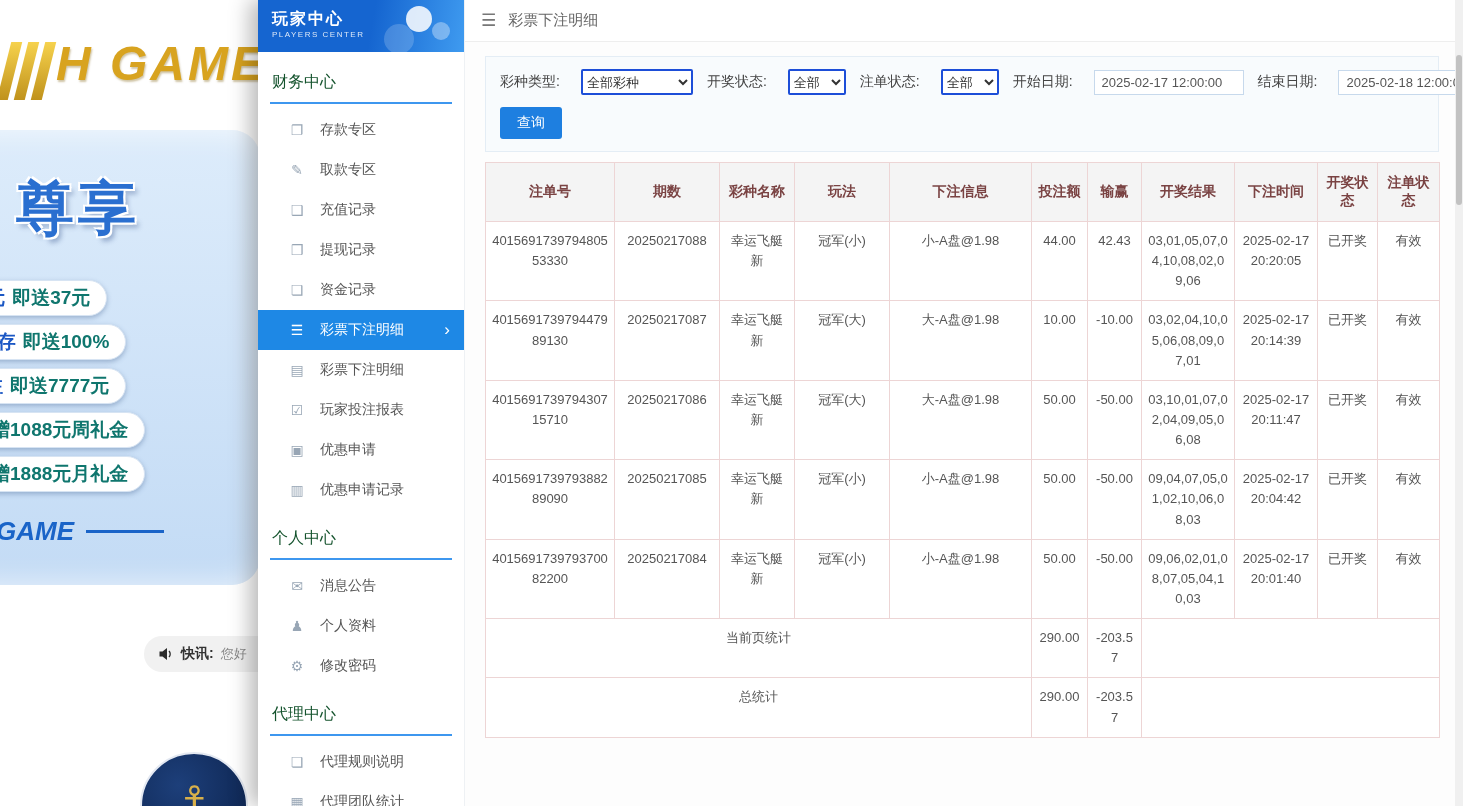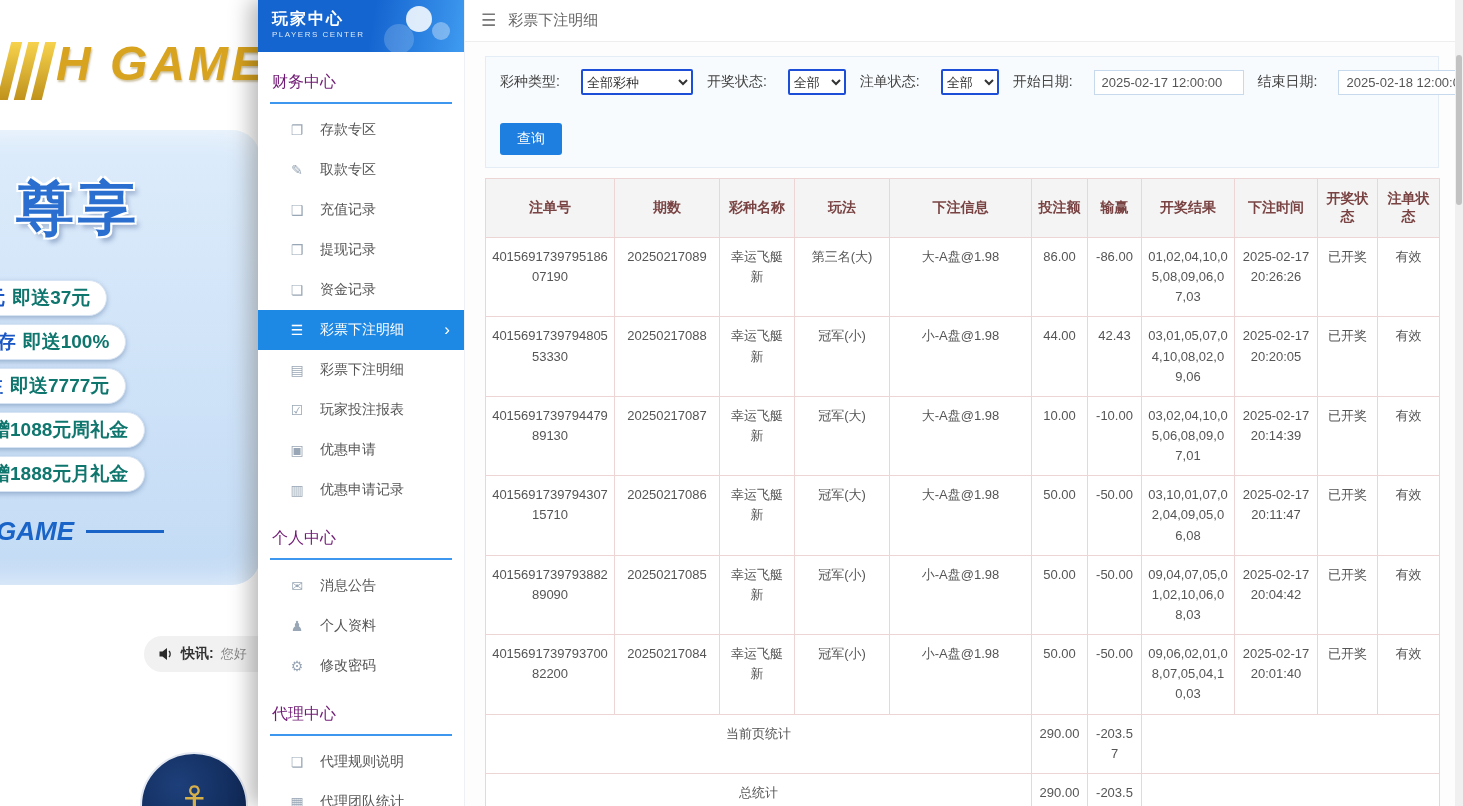--- a/index.html
+++ b/index.html
@@ -44,21 +44,21 @@
   .sb-header { height:52px; background:linear-gradient(100deg,#1565d0 55%,#3f9bf0); color:#fff;
                padding:9px 0 0 14px; position:relative; overflow:hidden; flex:none; }
   .sb-title { font-size:16px; font-weight:bold; letter-spacing:2px; }
   .sb-sub { font-size:8px; letter-spacing:1.5px; opacity:.85; }
   .sb-deco { position:absolute; right:6px; top:2px; width:70px; height:52px; }
   .sb-deco i { position:absolute; border-radius:50%; display:block; }
   .sb-deco i:nth-child(1) { width:26px; height:26px; right:26px; top:4px; background:rgba(255,255,255,.85); }
   .sb-deco i:nth-child(2) { width:18px; height:18px; right:8px; top:20px; background:rgba(255,255,255,.35); }
   .sb-deco i:nth-child(3) { width:30px; height:30px; right:44px; top:22px; background:rgba(255,255,255,.18); }
   #sidebar-nav { flex:1; overflow:hidden; padding-top:2px; }
-  .sb-heading { margin:10px 12px 0; padding:8px 2px 9px; font-size:16px; color:#701a75;
+  .sb-heading { margin:10px 12px 0; padding:8px 2px 9px; font-size:16px; color:#14532d;
                 border-bottom:2px solid #3d97ef; }
   .sb-list { padding-top:6px; }
   .sb-item { height:40px; display:flex; align-items:center; padding:0 14px 0 30px; gap:14px;
              font-size:14px; color:#555; cursor:pointer; }
   .sb-icon { width:18px; text-align:center; color:#98a6b5; font-size:14px; flex:none; }
   .sb-chevron { display:none; margin-left:auto; font-size:17px; }
   .sb-item.active { background:#1e88e5; color:#fff; }
   .sb-item.active .sb-icon { color:#fff; }
   .sb-item.active .sb-chevron { display:block; }
 
@@ -71,21 +71,21 @@
   .body-pad { padding:14px 16px 0 20px; flex:1; display:flex; flex-direction:column; overflow:hidden; }
 
   .filters-card { background:#f8fbfd; border:1px solid #e4edf5; padding:12px 14px; flex:none; }
   .filters-row { display:flex; align-items:center; gap:14px; flex-wrap:nowrap; }
   .f-group { display:flex; align-items:center; gap:21px; }
   .f-label { font-size:14px; color:#444; white-space:nowrap; }
   .filters-card select { height:26px; font-size:13px; color:#333; border:2px solid #1d4ed8; background:#fff; border-radius:2px; }
   .sel-wide { width:112px; }
   .sel-narrow { width:58px; }
   .date-input { width:150px; height:25px; border:1px solid #c7d9ec; font-size:13px; color:#555; padding:0 7px; background:#fff; }
-  .btn-query { margin-top:28px; background:#1e7fe0; color:#fff; border:none; border-radius:3px;
+  .btn-query { margin-top:12px; background:#1e7fe0; color:#fff; border:none; border-radius:3px;
                padding:7px 17px; font-size:14px; cursor:pointer; }
 
   
   .table-wrap { margin-top:10px; flex:none; }
   table.bets { width:954px; table-layout:fixed; border-collapse:collapse; background:#fff; }
   table.bets th { background:#f4f4f4; color:#7a4343; font-size:14px; font-weight:bold; padding:11px 4px;
                   border:1px solid #edd5d5; }
   table.bets td { font-size:13px; color:#555; text-align:center; padding:9px 5px; border:1px solid #edd5d5;
                   vertical-align:top; line-height:1.55; overflow-wrap:break-word; }
   td[data-field="order_no"], td[data-field="result"] { word-break:break-all; }
@@ -339,33 +339,20 @@
                 <th>下注信息</th>
                 <th>投注额</th>
                 <th>输赢</th>
                 <th>开奖结果</th>
                 <th>下注时间</th>
                 <th>开奖状态</th>
                 <th>注单状态</th>
               </tr>
           </thead>
           <tbody id="table-body">
-  <tr>
-    <td data-field="order_no">401569173979518607190</td>
-    <td data-field="period">20250217089</td>
-    <td data-field="lottery">幸运飞艇新</td>
-    <td data-field="play">第三名(大)</td>
-    <td data-field="bet_info">大-A盘@1.98</td>
-    <td data-field="amount">86.00</td>
-    <td data-field="winloss">-86.00</td>
-    <td data-field="result">01,02,04,10,05,08,09,06,07,03</td>
-    <td data-field="bet_time">2025-02-17 20:26:26</td>
-    <td data-field="draw_status">已开奖</td>
-    <td data-field="order_status">有效</td>
-  </tr>
 
   <tr>
     <td data-field="order_no">401569173979480553330</td>
     <td data-field="period">20250217088</td>
     <td data-field="lottery">幸运飞艇新</td>
     <td data-field="play">冠军(小)</td>
     <td data-field="bet_info">小-A盘@1.98</td>
     <td data-field="amount">44.00</td>
     <td data-field="winloss">42.43</td>
     <td data-field="result">03,01,05,07,04,10,08,02,09,06</td>

